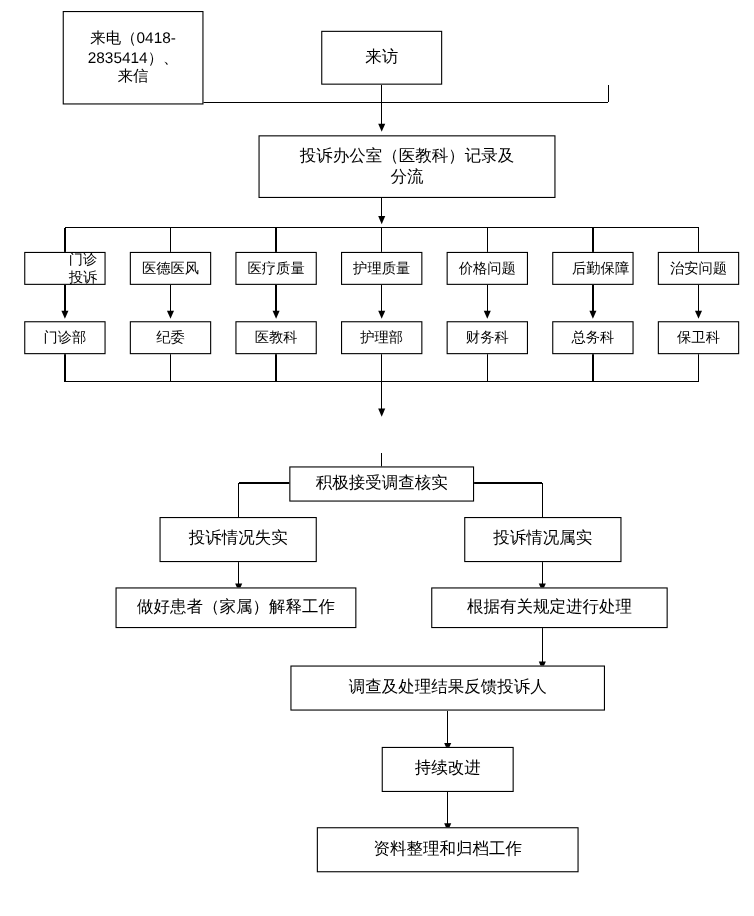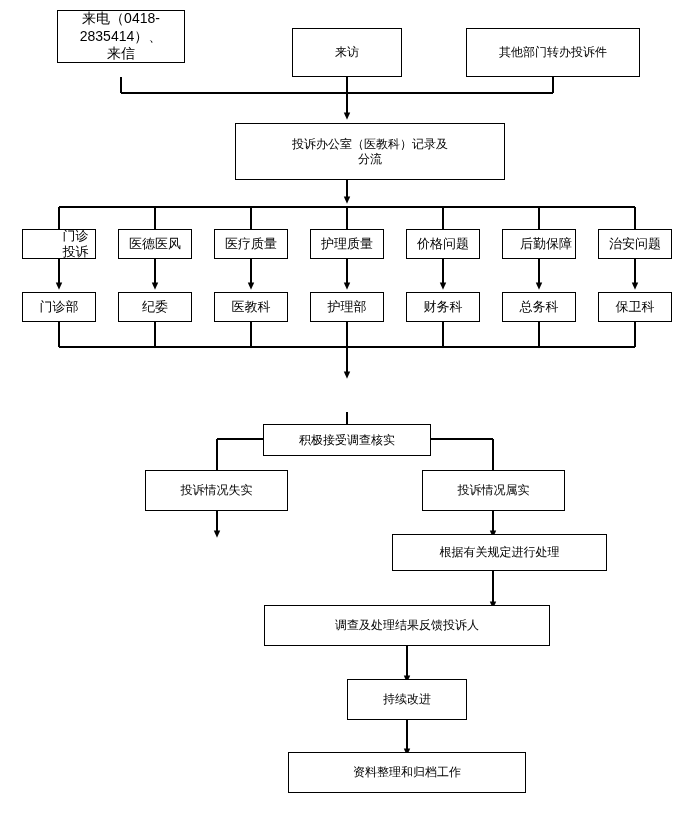--- a/index.html
+++ b/index.html
@@ -35,21 +35,21 @@
     text-align: center;
     color: #000000;
     line-height: 1.25;
     z-index: 2;
     padding: 1px 3px;
   }
   .node-text {
     display: block;
     white-space: pre-line;
   }
-  .fs15 { font-size: 12px; }
+  .fs15 { font-size: 15px; }
   .fs14 { font-size: 14px; }
   .fs13 { font-size: 13px; }
 </style>
 </head>
 <body>
 
 <div id="flowchart-canvas">
 
   <svg id="flow-svg" viewBox="0 0 685 833" xmlns="http://www.w3.org/2000/svg">
     <defs>
@@ -103,32 +103,29 @@
       <path d="M493,511 L493,534" marker-end="url(#arrow)"></path>
 
       <path d="M493,571 L493,605" marker-end="url(#arrow)"></path>
 
       <path d="M407,646 L407,679" marker-end="url(#arrow)"></path>
 
       <path d="M407,720 L407,752" marker-end="url(#arrow)"></path>
     </g>
   </svg>
 
-  <div class="node fs14" style="left:57px; top:10px; width:128px; height:53px;">
+  <div class="node fs14" style="left:57px; top:10px; width:128px; height:85px;">
     <span class="node-text">来电（0418-2835414）、
 来信</span>
   </div>
 
   <div class="node fs15" style="left:292px; top:28px; width:110px; height:49px;">
     <span class="node-text">来访</span>
   </div>
 
-  <div class="node fs15" style="left:466px; top:28px; width:174px; height:49px;">
-    <span class="node-text">其他部门转办投诉件</span>
-  </div>
 
   <div class="node fs15" style="left:235px; top:123px; width:270px; height:57px;">
     <span class="node-text">投诉办公室（医教科）记录及
 分流</span>
   </div>
 
   <div class="node fs13" style="left:22px; top:229px; width:74px; height:30px;padding-left:36px;">
     <span class="node-text">门诊投诉</span>
   </div>
   <div class="node fs13" style="left:118px; top:229px; width:74px; height:30px;">
@@ -176,20 +173,23 @@
     <span class="node-text">积极接受调查核实</span>
   </div>
 
   <div class="node fs15" style="left:145px; top:470px; width:143px; height:41px;">
     <span class="node-text">投诉情况失实</span>
   </div>
   <div class="node fs15" style="left:422px; top:470px; width:143px; height:41px;">
     <span class="node-text">投诉情况属实</span>
   </div>
 
+  <div class="node fs15" style="left:105px; top:534px; width:219px; height:37px;">
+    <span class="node-text">做好患者（家属）解释工作</span>
+  </div>
   <div class="node fs15" style="left:392px; top:534px; width:215px; height:37px;">
     <span class="node-text">根据有关规定进行处理</span>
   </div>
 
   <div class="node fs15" style="left:347px; top:679px; width:120px; height:41px;">
     <span class="node-text">持续改进</span>
   </div>
 
   <div class="node fs15" style="left:264px; top:605px; width:286px; height:41px;">
     <span class="node-text">调查及处理结果反馈投诉人</span>

